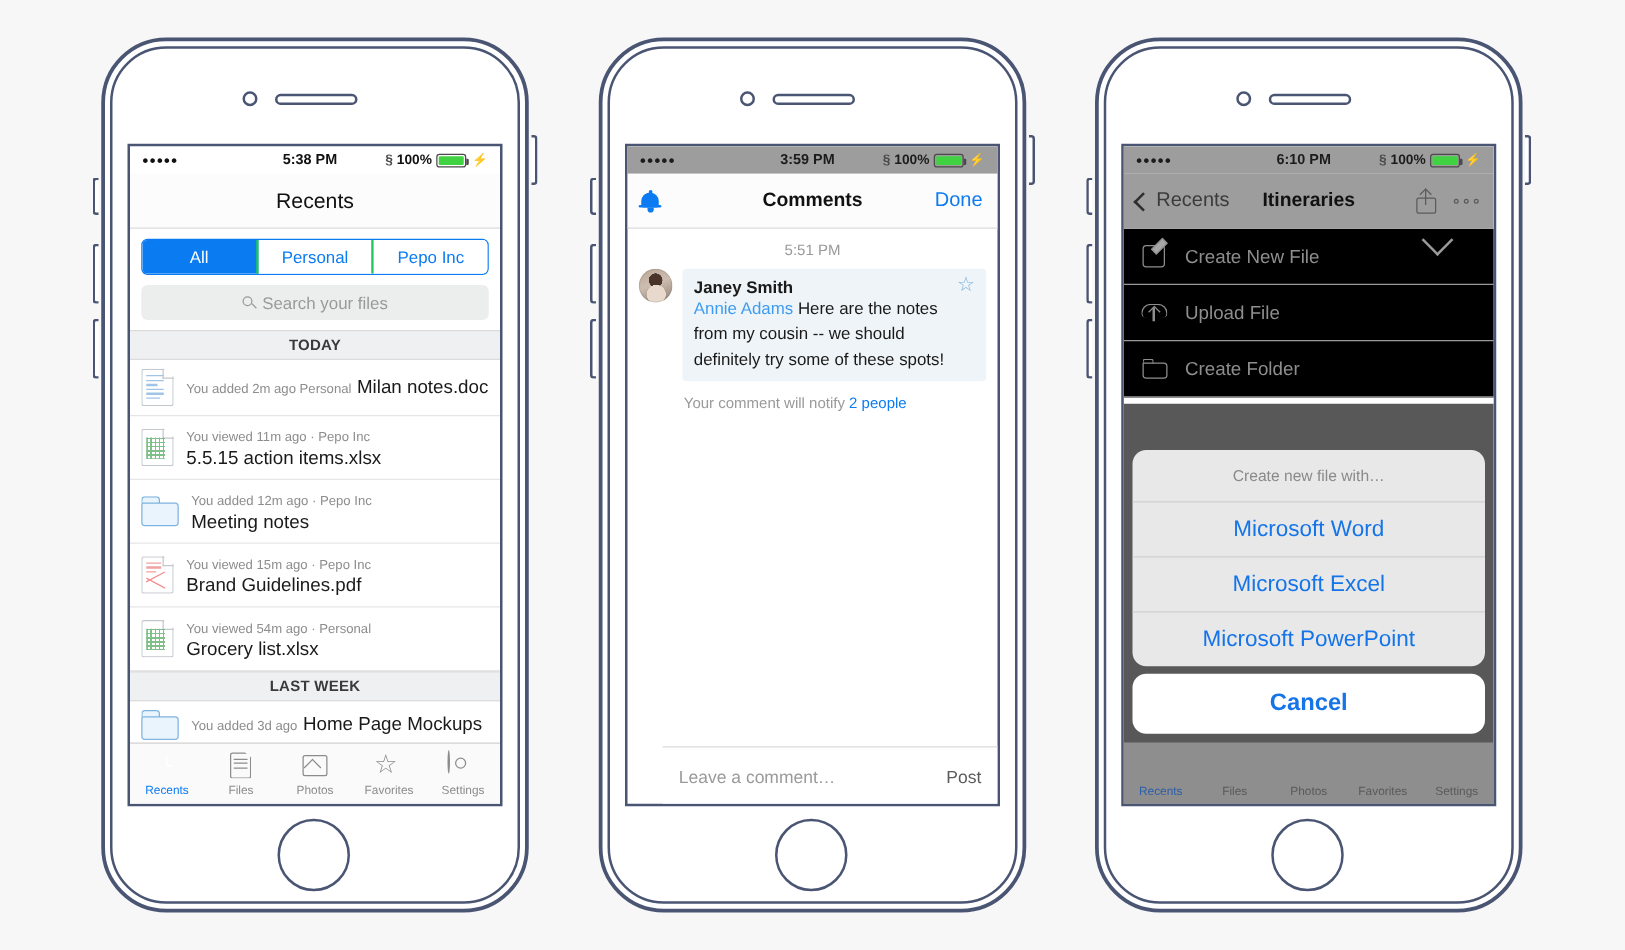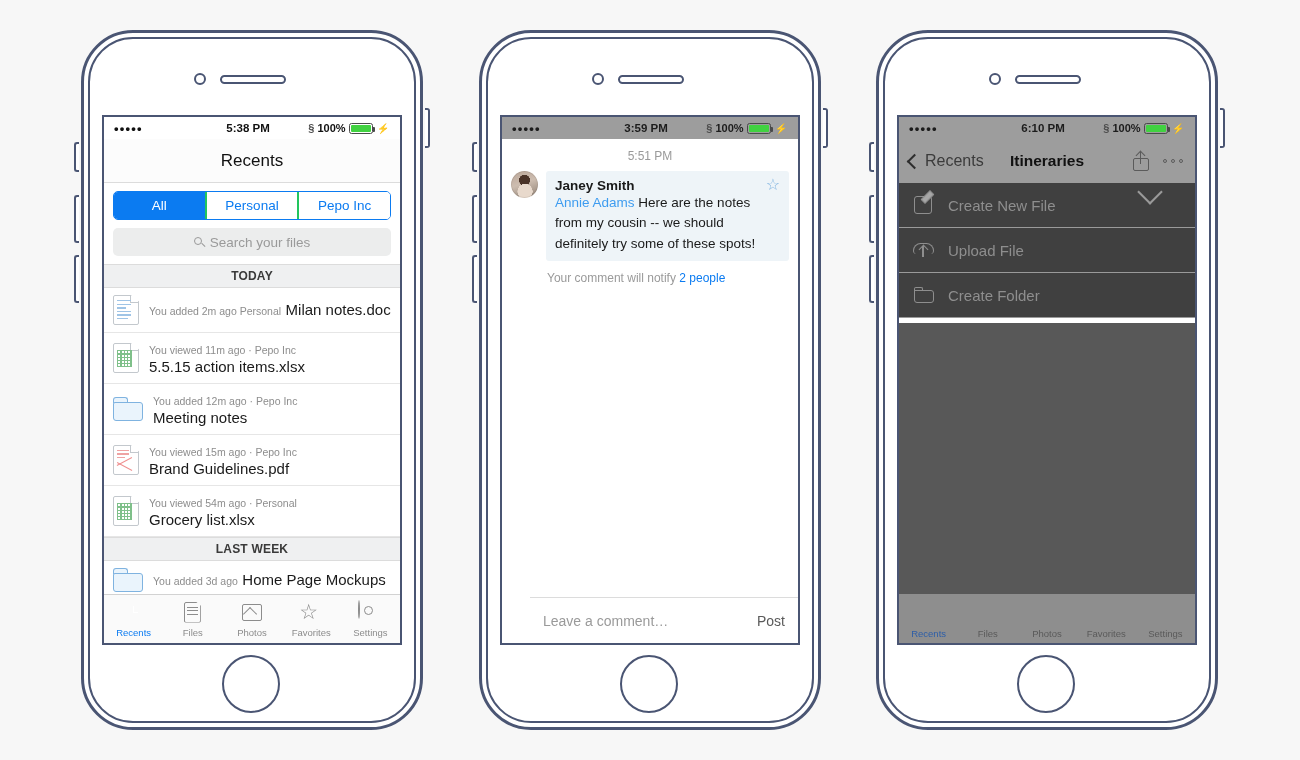--- a/index.html
+++ b/index.html
@@ -255,21 +255,21 @@
     position: absolute; left: 0; right: 0; bottom: 0; height: 46px;
     border-top: 1px solid #dcdcdc; background: #fff;
     display: flex; align-items: center; padding: 0 13px; margin-left: 28px;
   }
   .composer .ph { font-size: 14px; color: #9a9a9a; flex: 1; }
   .composer .post { font-size: 14px; color: #5a5a5a; }
 
   
   .p3-screen .statusbar { background: #9d9d9d; }
   .p3-navbar { background: #9d9d9d; border-bottom: none; }
-  .dropdown { background: #404040; }
+  .dropdown { background: #000000; }
   .dd-item { display: flex; align-items: center; gap: 13px; padding: 11px 14px; border-bottom: 1px solid #9a9a9a; }
   .dd-label { font-size: 15px; color: #8e8e8e; }
   .dd-ico { width: 22px; height: 22px; position: relative; flex: none; }
   .sq-pencil { position: absolute; left: 1px; top: 2px; width: 18px; height: 18px; border: 1.6px solid #8e8e8e; border-radius: 3px; }
   .sq-pencil::after { content: ""; position: absolute; right: -3px; top: -3px; width: 11px; height: 4px; background: #a7a7a7; border: 1.6px solid #8e8e8e; transform: rotate(-45deg); }
   .cloud { position: absolute; left: 0px; top: 4px; width: 21px; height: 11px; border: 1.6px solid #8e8e8e; border-radius: 9px 9px 4px 4px; border-bottom: none; }
   .cloud-arrow { position: absolute; left: 9.2px; top: 7px; width: 1.6px; height: 11px; background: #8e8e8e; }
   .cloud-head { position: absolute; left: 6.5px; top: 6.5px; width: 7px; height: 7px; border-left: 1.6px solid #8e8e8e; border-top: 1.6px solid #8e8e8e; transform: rotate(45deg); }
   .fold-ico-tab { position: absolute; left: 1px; top: 3px; width: 9px; height: 4px; border: 1.5px solid #8e8e8e; border-bottom: none; border-radius: 2px 2px 0 0; }
   .fold-ico-body { position: absolute; left: 1px; top: 6px; width: 20px; height: 13px; border: 1.5px solid #8e8e8e; border-radius: 1px 3px 3px 3px; }
@@ -480,20 +480,34 @@
         <span class="sb-right">
           <span class="bt-glyph">§</span>
           <span>100%</span>
           <span class="battery">
               <i></i>
             </span>
           <span class="bolt">⚡</span>
         </span>
       </div>
 
+      <div class="navbar">
+        <span class="nav-left">
+          <span class="bell">
+            <span class="bell-top"></span>
+              <span class="bell-body"></span>
+              <span class="bell-lip"></span>
+              <span class="bell-clap"></span>
+          </span>
+        </span>
+        <span class="nav-title bold">Comments</span>
+        <span class="nav-right">
+          <span class="nav-link">Done</span>
+        </span>
+      </div>
 
       <div class="comment-area">
         <div class="timestamp">5:51 PM</div>
         <div class="comment">
           <span class="avatar"></span>
           <span class="bubble">
             <span class="bubble-head">
               <span class="cname">Janey Smith</span>
               <span class="star-out">☆</span>
             </span>
@@ -583,16 +597,25 @@
       <div class="dim-fill" style="position:absolute;left:0;right:0;top:206px;bottom:0;"></div>
 
       <div class="dim-tabbar">
         <span class="dim-tab active">Recents</span>
         <span class="dim-tab">Files</span>
         <span class="dim-tab">Photos</span>
         <span class="dim-tab">Favorites</span>
         <span class="dim-tab">Settings</span>
       </div>
 
+      <div class="actionsheet">
+        <div class="as-group">
+          <div class="as-title">Create new file with…</div>
+          <div class="as-btn">Microsoft Word</div>
+          <div class="as-btn">Microsoft Excel</div>
+          <div class="as-btn">Microsoft PowerPoint</div>
+        </div>
+        <div class="as-cancel">Cancel</div>
+      </div>
     </div>
   </div>
 
 </div>
 
 </body></html>

